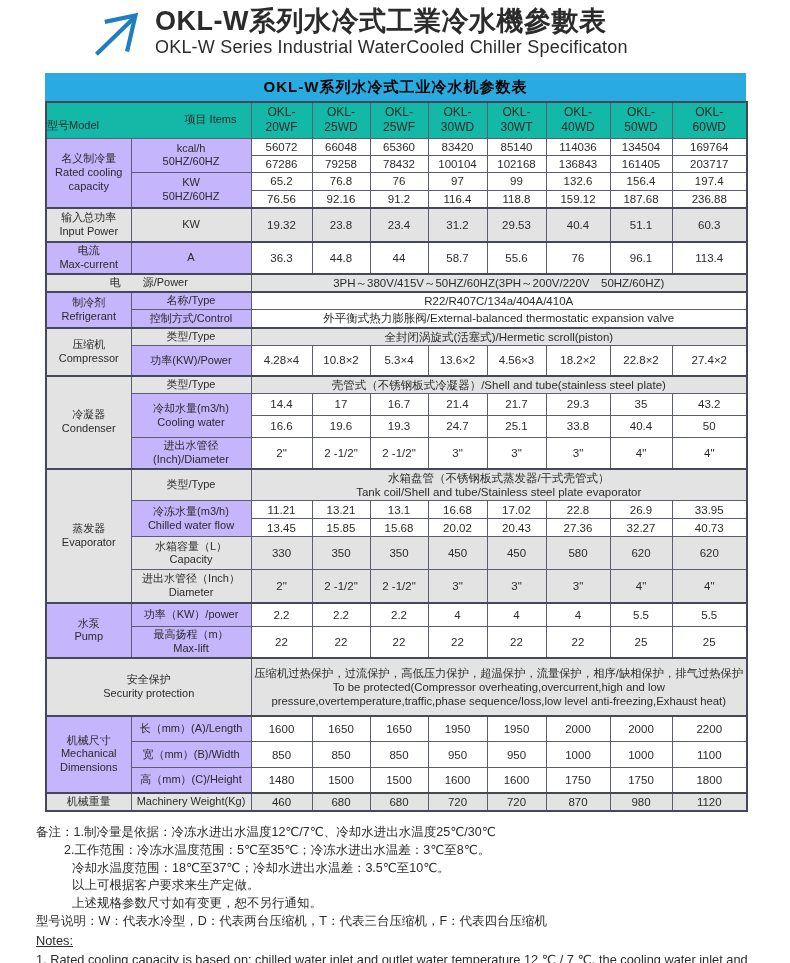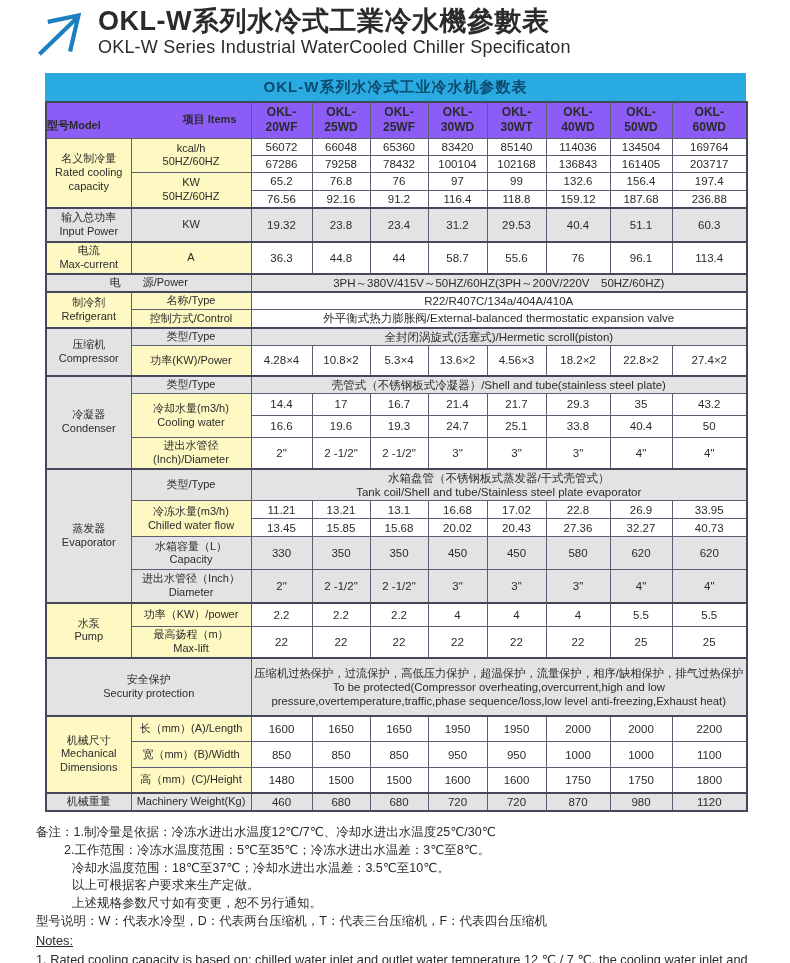--- a/index.html
+++ b/index.html
@@ -3,43 +3,43 @@
 <meta charset="utf-8">
 <style>
   * { margin:0; padding:0; box-sizing:border-box; }
   html,body { background:#ffffff; }
   body {
     width:790px; height:963px;
     font-family:"Liberation Sans","DejaVu Sans",sans-serif;
     color:#2b2b2b; position:relative; overflow:hidden;
   }
   
-  .page-header { padding:6px 0 0 32px; display:flex; align-items:flex-start; }
+  .page-header { padding:6px 0 0 89px; display:flex; align-items:flex-start; }
   .logo { width:52px; height:54px; margin-right:14px; flex:0 0 auto; }
   .titles { padding-top:0; }
   .title-zh { font-size:27px; font-weight:700; letter-spacing:0.5px; line-height:1.15; }
   .title-en { font-size:18px; font-weight:400; letter-spacing:0.2px; line-height:1.2; }
   
   .banner {
     width:701px; margin:13px 0 0 45px; height:28px;
-    background:#29abe2; color:#0c4a6e; font-size:15px; font-weight:700;
+    background:#29abe2; color:#000000; font-size:15px; font-weight:700;
     display:flex; align-items:center; justify-content:center; letter-spacing:1px;
   }
   
   table.spec {
     width:701px; margin-left:45px; border-collapse:collapse; table-layout:fixed;
     border:2px solid #44485a; font-size:11.5px;
   }
   table.spec td {
     border:1px solid #5a5e70; text-align:center; vertical-align:middle;
     padding:1px 2px; white-space:pre-line; line-height:1.25; background:#ffffff;
   }
-  table.spec td.lbl { background:#fef9c3; font-size:11px; }
+  table.spec td.lbl { background:#c4b5fd; font-size:11px; }
   table.spec tr.shaded td { background:#e3e3e3; }
-  table.spec tr.header td { background:#8b5cf6; font-size:12px;font-weight:bold; }
+  table.spec tr.header td { background:#14b8a6; font-size:12px; }
   table.spec tr.gstart td { border-top:2px solid #44485a; }
   td.corner { position:relative; background:#e3e3e3;
     background-image:linear-gradient(to bottom right, transparent calc(50% - 0.8px), #6a6e80 calc(50% - 0.8px), #6a6e80 calc(50% + 0.8px), transparent calc(50% + 0.8px));
   }
   td.corner .c-model { position:absolute; left:0; bottom:5px; font-size:11px; }
   td.corner .c-items { position:absolute; right:14px; top:10px; font-size:11px; }
   td.sec-val { text-align:left; padding:3px 5px; font-size:11.3px; line-height:1.35; }
   .r36{height:36px}.r34{height:34px}.r33{height:33px}.r30{height:30px}
   .r28{height:28px}.r26{height:26px}.r25{height:25px}.r24{height:24px}
   .r22{height:22px}.r18{height:18px}.r17{height:17px}.r16{height:16px}.r15{height:15px}

